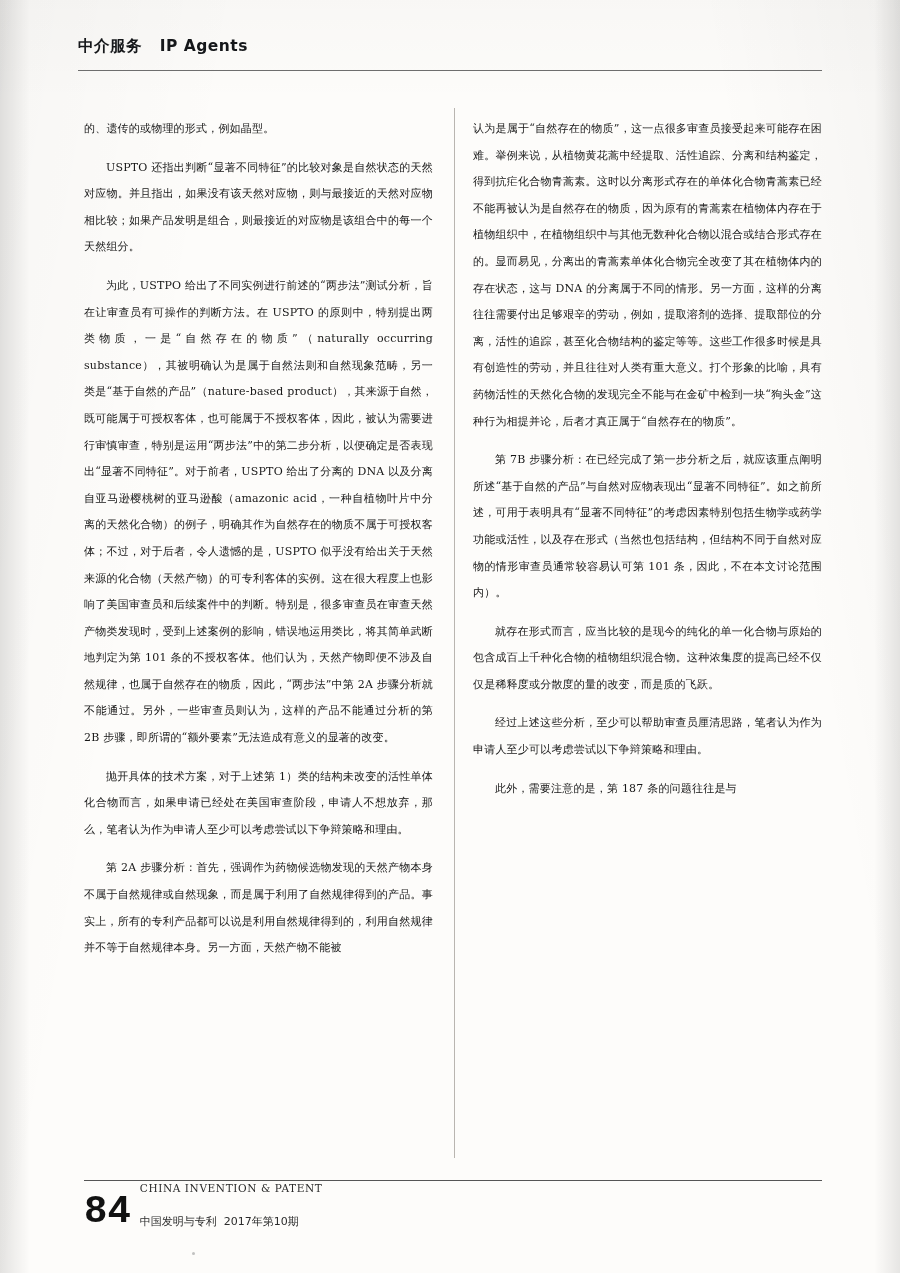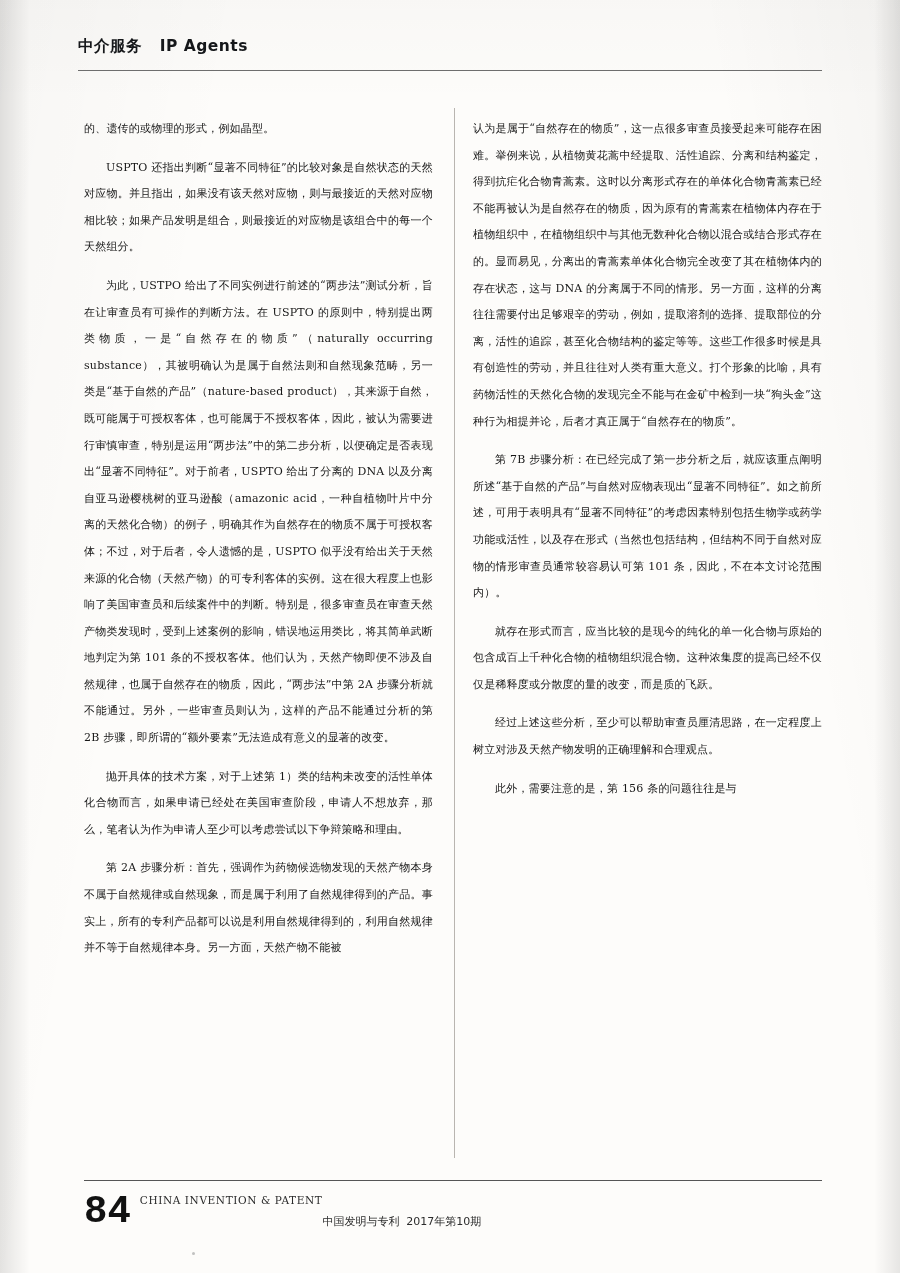--- a/index.html
+++ b/index.html
@@ -97,20 +97,21 @@
   .folio {
     font-family: Liberation Mono, monospace;
     font-size: 39px;
     font-weight: bold;
     color: #111;
     line-height: 0.95;
     margin-top: 16px;
   }
   .footer-lines {
     display: flex;
+    flex-direction: column;
     justify-content: flex-end;
     padding-bottom: 2px;
   }
   .footer-en {
     font-family: "DejaVu Serif", "Liberation Serif", serif;
     font-size: 10.5px;
     letter-spacing: 0.6px;
     color: #2b2b2b;
   }
   .footer-cn {
@@ -170,22 +171,22 @@
       <p class="para noindent">的、遗传的或物理的形式，例如晶型。</p>
       <p class="para">USPTO 还指出判断“显著不同特征”的比较对象是自然状态的天然对应物。并且指出，如果没有该天然对应物，则与最接近的天然对应物相比较；如果产品发明是组合，则最接近的对应物是该组合中的每一个天然组分。</p>
       <p class="para">为此，USTPO 给出了不同实例进行前述的“两步法”测试分析，旨在让审查员有可操作的判断方法。在 USPTO 的原则中，特别提出两类物质，一是“自然存在的物质”（naturally occurring substance），其被明确认为是属于自然法则和自然现象范畴，另一类是“基于自然的产品”（nature-based product），其来源于自然，既可能属于可授权客体，也可能属于不授权客体，因此，被认为需要进行审慎审查，特别是运用“两步法”中的第二步分析，以便确定是否表现出“显著不同特征”。对于前者，USPTO 给出了分离的 DNA 以及分离自亚马逊樱桃树的亚马逊酸（amazonic acid，一种自植物叶片中分离的天然化合物）的例子，明确其作为自然存在的物质不属于可授权客体；不过，对于后者，令人遗憾的是，USPTO 似乎没有给出关于天然来源的化合物（天然产物）的可专利客体的实例。这在很大程度上也影响了美国审查员和后续案件中的判断。特别是，很多审查员在审查天然产物类发现时，受到上述案例的影响，错误地运用类比，将其简单武断地判定为第 101 条的不授权客体。他们认为，天然产物即便不涉及自然规律，也属于自然存在的物质，因此，“两步法”中第 2A 步骤分析就不能通过。另外，一些审查员则认为，这样的产品不能通过分析的第 2B 步骤，即所谓的“额外要素”无法造成有意义的显著的改变。</p>
       <p class="para">抛开具体的技术方案，对于上述第 1）类的结构未改变的活性单体化合物而言，如果申请已经处在美国审查阶段，申请人不想放弃，那么，笔者认为作为申请人至少可以考虑尝试以下争辩策略和理由。</p>
       <p class="para">第 2A 步骤分析：首先，强调作为药物候选物发现的天然产物本身不属于自然规律或自然现象，而是属于利用了自然规律得到的产品。事实上，所有的专利产品都可以说是利用自然规律得到的，利用自然规律并不等于自然规律本身。另一方面，天然产物不能被</p>
     </div>
     <div class="col">
       <p class="para noindent">认为是属于“自然存在的物质”，这一点很多审查员接受起来可能存在困难。举例来说，从植物黄花蒿中经提取、活性追踪、分离和结构鉴定，得到抗疟化合物青蒿素。这时以分离形式存在的单体化合物青蒿素已经不能再被认为是自然存在的物质，因为原有的青蒿素在植物体内存在于植物组织中，在植物组织中与其他无数种化合物以混合或结合形式存在的。显而易见，分离出的青蒿素单体化合物完全改变了其在植物体内的存在状态，这与 DNA 的分离属于不同的情形。另一方面，这样的分离往往需要付出足够艰辛的劳动，例如，提取溶剂的选择、提取部位的分离，活性的追踪，甚至化合物结构的鉴定等等。这些工作很多时候是具有创造性的劳动，并且往往对人类有重大意义。打个形象的比喻，具有药物活性的天然化合物的发现完全不能与在金矿中检到一块“狗头金”这种行为相提并论，后者才真正属于“自然存在的物质”。</p>
       <p class="para">第 7B 步骤分析：在已经完成了第一步分析之后，就应该重点阐明所述“基于自然的产品”与自然对应物表现出“显著不同特征”。如之前所述，可用于表明具有“显著不同特征”的考虑因素特别包括生物学或药学功能或活性，以及存在形式（当然也包括结构，但结构不同于自然对应物的情形审查员通常较容易认可第 101 条，因此，不在本文讨论范围内）。</p>
       <p class="para">就存在形式而言，应当比较的是现今的纯化的单一化合物与原始的包含成百上千种化合物的植物组织混合物。这种浓集度的提高已经不仅仅是稀释度或分散度的量的改变，而是质的飞跃。</p>
-      <p class="para">经过上述这些分析，至少可以帮助审查员厘清思路，在一定程度上树立对涉及天然产物发明的正确理解和合理观点。</p>
-      <p class="para">此外，需要注意的是，第 156 条的问题往往是与</p>
+      <p class="para">经过上述这些分析，至少可以帮助审查员厘清思路，笔者认为作为申请人至少可以考虑尝试以下争辩策略和理由。</p>
+      <p class="para">此外，需要注意的是，第 187 条的问题往往是与</p>
     </div>
   </div>
 
   <div class="footer-rule"></div>
 
   <div class="footer">
     <div class="folio">84</div>
     <div class="footer-lines">
       <div class="footer-en">CHINA INVENTION &amp; PATENT</div>
       <div class="footer-cn">中国发明与专利  2017年第10期</div>

